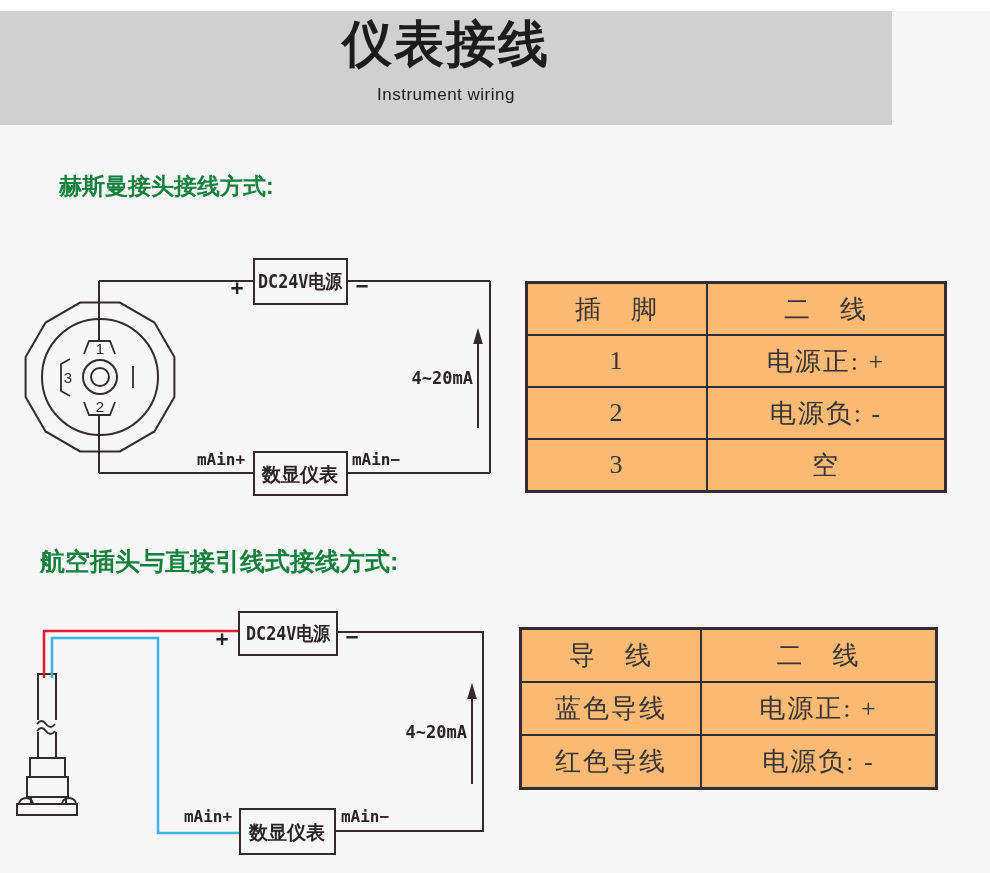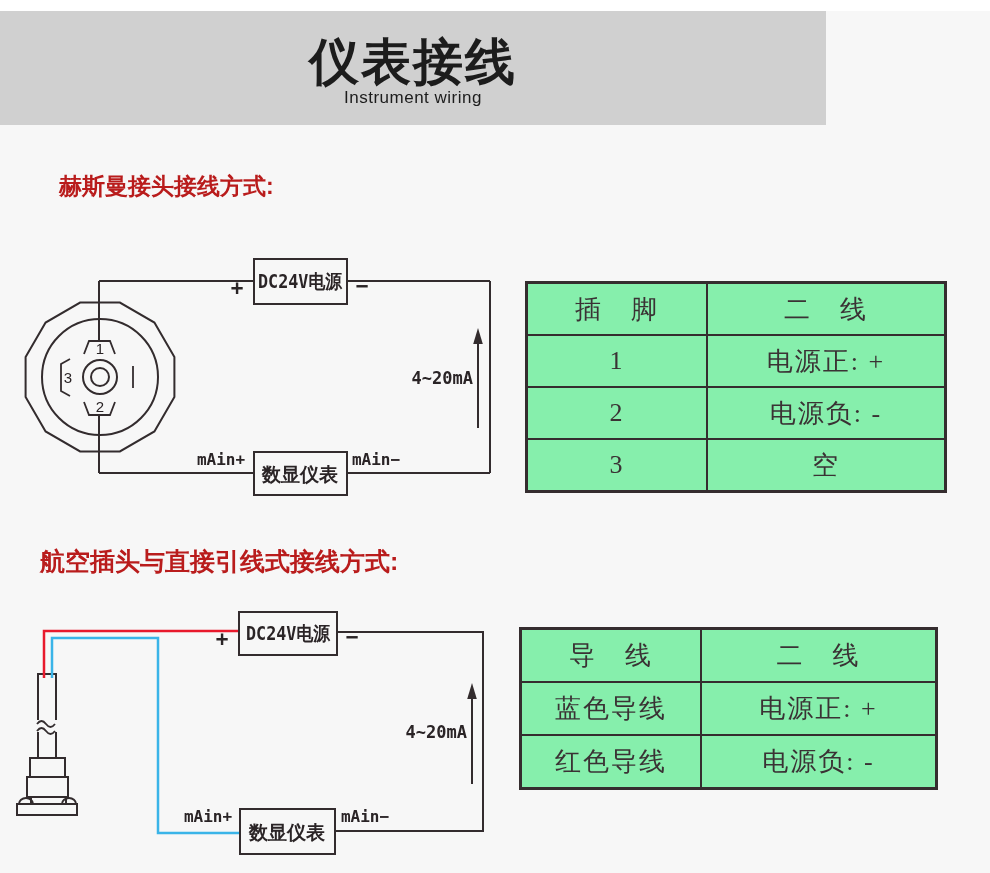--- a/index.html
+++ b/index.html
@@ -3,31 +3,31 @@
 <meta charset="utf-8">
 <style>
   html,body{margin:0;padding:0;}
   body{
     width:990px;height:873px;position:relative;
     background:#f7f7f7;overflow:hidden;
     font-family:"Liberation Sans","DejaVu Sans",sans-serif;
   }
   .top-strip{position:absolute;left:0;top:0;width:990px;height:11px;background:#ffffff;}
   .header-band{
-    position:absolute;left:0;top:11px;width:826px;height:114px;
-    background:#d0d0d0;display:flex;flex-direction:column;align-items:center;justify-content:center;
+    position:absolute;left:0;top:11px;width:892px;height:114px;
+    background:#d0d0d0;display:flex;flex-direction:column;align-items:center;
   }
   .page-title{
     font-size:50px;font-weight:700;color:#1c1c1c;letter-spacing:2px;line-height:1.0;margin-top:8px;
   }
   .page-subtitle{
-    font-size:17px;font-weight:400;color:#1c1c1c;margin-top:1px;letter-spacing:0.5px;
+    font-size:17px;font-weight:400;color:#1c1c1c;margin-top:16px;letter-spacing:0.5px;
   }
   .section-heading{
-    position:absolute;font-size:23px;font-weight:700;color:#b91c1c;white-space:nowrap;
+    position:absolute;font-size:23px;font-weight:700;color:#15803d;white-space:nowrap;
   }
   #heading1{left:59px;top:171px;}
   #heading2{left:40px;top:545px;font-size:25px;}
   svg{position:absolute;overflow:visible;}
   #diagram1{left:0;top:250px;}
   #diagram2{left:0;top:600px;}
   .ln{stroke:#332c2e;stroke-width:2;fill:none;}
   .thin{stroke:#332c2e;stroke-width:1.8;fill:none;}
   .boxfill{fill:#f7f7f7;stroke:#332c2e;stroke-width:2;}
   .boxlabel{
@@ -46,21 +46,21 @@
     font-family:"DejaVu Sans Mono","DejaVu Sans",sans-serif;
     font-size:21px;font-weight:700;fill:#2a2426;text-anchor:middle;
   }
   .currentlabel{
     font-family:"DejaVu Sans Mono","DejaVu Sans",sans-serif;
     font-size:17px;font-weight:700;fill:#2a2426;text-anchor:end;
   }
   .arrowhead{fill:#332c2e;stroke:none;}
   table.wiring{
     position:absolute;border-collapse:collapse;table-layout:fixed;
-    background:#86efac;
+    background:#fdba74;
   }
   #table1{left:525px;top:281px;width:422px;}
   #table2{left:519px;top:627px;width:419px;}
   table.wiring td{
     border:2px solid #352d2f;height:50px;text-align:center;vertical-align:middle;
     font-family:"Liberation Serif","DejaVu Serif",serif;
     font-size:26px;color:#3a3234;letter-spacing:2px;white-space:pre;
     padding:0;
   }
   #table2 td{height:51px;}

